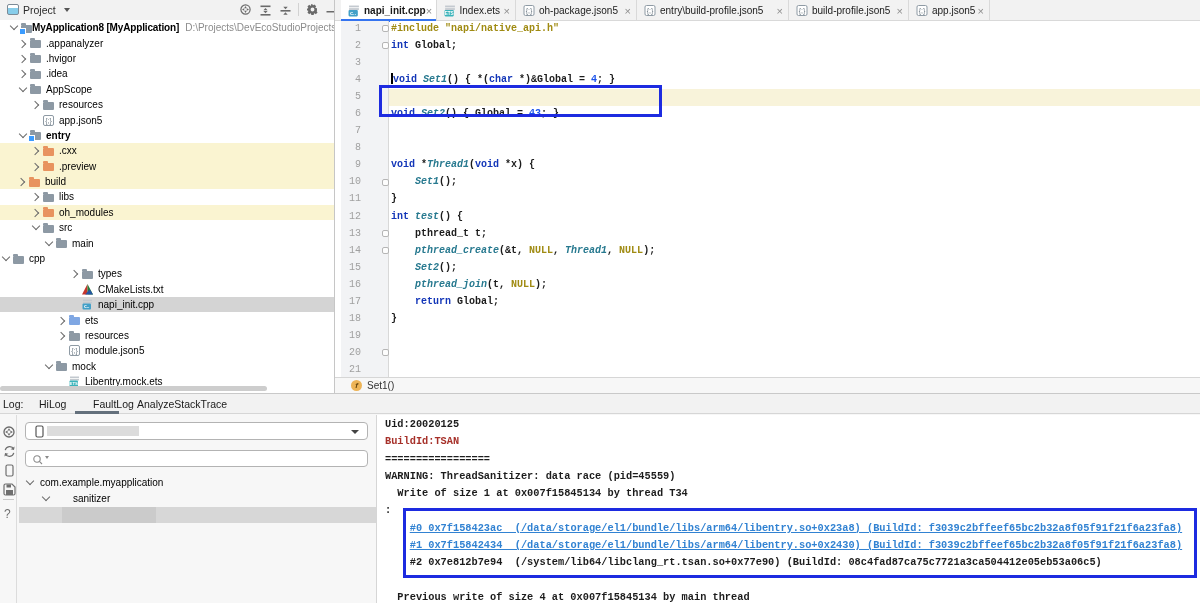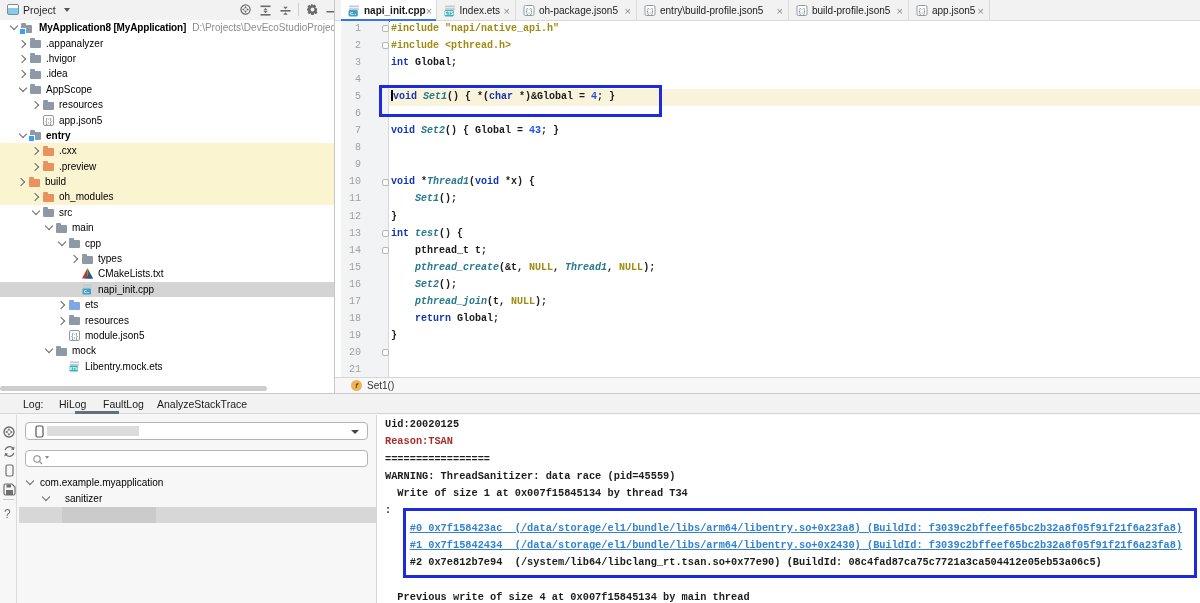--- a/index.html
+++ b/index.html
@@ -11,21 +11,21 @@
 
 #phdr .ptxt { position:absolute; left:23px; top:4px; font-size:10.5px; color:#2b2b2b; }
 #phdr .pcaret { position:absolute; left:64px; top:8px; width:0; height:0; border-left:3.5px solid transparent; border-right:3.5px solid transparent; border-top:4px solid #555; }
 .hico { position:absolute; top:4px; }
 
 
 #ptree { left:0; top:20px; width:334px; height:366px; background:#fff; overflow:hidden; }
 .trow { height:15.4px; display:flex; align-items:center; white-space:nowrap; }
 .trow.yel { background:#faf4d1; }
 .trow.sel { background:#d4d4d4; }
-.trow.rt .tl { margin-left:7px; letter-spacing:-0.15px; }
+.trow.rt .tl { margin-left:0; letter-spacing:-0.15px; }
 .tl { margin-left:5px; color:#000; }
 .path { margin-left:6px; color:#8c8c8c; }
 .ch { width:11px; height:11px; flex:0 0 11px; position:relative; margin-right:2px; }
 .chr::after, .chd::after { content:""; position:absolute; width:5px; height:5px; border-right:1.3px solid #6a6a6a; border-bottom:1.3px solid #6a6a6a; }
 .chr::after { left:2px; top:3px; transform:rotate(-45deg); }
 .chd::after { left:3px; top:1px; transform:rotate(45deg); }
 .fo { position:relative; width:11px; height:8px; flex:0 0 11px; background:#8d99a4; border-radius:1px; margin-top:2px; }
 .fo::before { content:""; position:absolute; top:-2px; left:0; width:5px; height:2px; border-radius:1px 1px 0 0; background:#8d99a4; }
 .fx, .fx::before { background:#e8935f; }
 .fb, .fb::before { background:#7fa7e3; }
@@ -59,21 +59,21 @@
 #bluebox1 { left:379px; top:85px; width:283px; height:32px; border:3px solid #1d2be0; }
 
 
 #bcrumb { left:335px; top:377px; width:865px; height:16px; background:#f7f7f7; border-top:1px solid #d6d6d6; }
 #bcrumb .fc { position:absolute; left:16px; top:2px; width:11px; height:11px; border-radius:50%; background:#edb457; color:#6b4a10; font-size:8px; text-align:center; line-height:11px; font-style:italic; font-weight:bold; }
 #bcrumb .bt { position:absolute; left:32px; top:2px; font-size:10px; color:#333; }
 
 
 #bottom { left:0; top:393px; width:1200px; height:210px; background:#f7f7f7; border-top:1px solid #c9c9c9; }
 #btabs { position:absolute; left:0; top:0; width:1200px; height:20px; background:#f2f2f2; border-bottom:1px solid #d6d6d6; }
-.btab { position:absolute; top:4px; font-size:10.5px; color:#1a1a1a;margin-left:20px; }
+.btab { position:absolute; top:4px; font-size:10.5px; color:#1a1a1a; }
 #bul { position:absolute; left:75px; top:17px; width:44px; height:2.5px; background:#64707c; }
 #bstrip { position:absolute; left:0; top:21px; width:17px; height:189px; border-right:1px solid #dcdcdc; }
 .sic { position:absolute; left:3px; }
 #sep1 { position:absolute; left:3px; top:84px; width:11px; height:1px; background:#c9c9c9; }
 #qm { position:absolute; left:4px; top:92px; font-size:12px; color:#6f6f6f; }
 #devbox { position:absolute; left:24.5px; top:27.5px; width:343px; height:18px; background:#fff; border:1px solid #b3b3b3; border-radius:4px; }
 #devred { position:absolute; left:21px; top:3.5px; width:92px; height:10px; background:#dcdcdc; }
 #devcaret { position:absolute; right:8px; top:7px; width:0; height:0; border-left:4px solid transparent; border-right:4px solid transparent; border-top:4.5px solid #444; }
 #srchbox { position:absolute; left:24.5px; top:56px; width:343px; height:17px; background:#fff; border:1px solid #b3b3b3; border-radius:4px; }
 .brow { position:absolute; font-size:10px; color:#000; display:flex; align-items:center; }
@@ -168,36 +168,41 @@
 <div class="trow yel" style="padding-left:30px">
       <span class="ch chr"></span>
       <span class="fo fx"></span>
       <span class="tl">.preview</span>
     </div>
 <div class="trow yel" style="padding-left:16px">
       <span class="ch chr"></span>
       <span class="fo fx"></span>
       <span class="tl">build</span>
     </div>
+<div class="trow" style="padding-left:30px">
+      <span class="ch chr"></span>
+      <span class="fo"></span>
+      <span class="tl">libs</span>
+    </div>
 <div class="trow yel" style="padding-left:30px">
       <span class="ch chr"></span>
       <span class="fo fx"></span>
       <span class="tl">oh_modules</span>
     </div>
 <div class="trow" style="padding-left:30px">
       <span class="ch chd"></span>
       <span class="fo"></span>
       <span class="tl">src</span>
     </div>
 <div class="trow" style="padding-left:43px">
       <span class="ch chd"></span>
       <span class="fo"></span>
       <span class="tl">main</span>
     </div>
-<div class="trow" style="padding-left:56px">
+<div class="trow" style="">
       <span class="ch chd"></span>
       <span class="fo"></span>
       <span class="tl">cpp</span>
     </div>
 <div class="trow" style="padding-left:69px">
       <span class="ch chr"></span>
       <span class="fo"></span>
       <span class="tl">types</span>
     </div>
 <div class="trow" style="padding-left:69px">
@@ -339,21 +344,20 @@
 <div class="fmark" style="top:21.1px"></div>
 <div class="fmark" style="top:157.5px"></div>
 <div class="fmark" style="top:208.6px"></div>
 <div class="fmark" style="top:225.7px"></div>
 <div class="fmark" style="top:327.9px"></div>
 </div>
 <div class="abs" id="editor">
   <div id="curline"></div>
   <div id="code">
 <div class="crow"><span class="o">#include "napi/native_api.h"</span></div>
-<div class="crow"><span class="o">#include &lt;pthread.h&gt;</span></div>
 <div class="crow"><span class="k">int</span> Global;</div>
 <div class="crow"></div>
 <div class="crow"><span class="caret"></span><span class="k">void</span> <span class="f">Set1</span>() { *(<span class="k">char</span> *)&amp;Global = <span class="n">4</span>; }</div>
 <div class="crow"></div>
 <div class="crow"><span class="k">void</span> <span class="f">Set2</span>() { Global = <span class="n">43</span>; }</div>
 <div class="crow"></div>
 <div class="crow"></div>
 <div class="crow"><span class="k">void</span> *<span class="f">Thread1</span>(<span class="k">void</span> *x) {</div>
 <div class="crow">    <span class="f">Set1</span>();</div>
 <div class="crow">}</div>
@@ -371,21 +375,21 @@
 
 <div class="abs" id="bcrumb">
   <span class="fc">f</span>
     <span class="bt">Set1()</span>
 </div>
 
 <div class="abs" id="bottom">
   <div id="btabs">
     <span class="btab" style="left:3px">Log:</span>
     <span class="btab" style="left:39px">HiLog</span>
-    <span class="btab" style="left:83px">FaultLog</span>
+    <span class="btab" style="left:93px">FaultLog</span>
     <span class="btab" style="left:137px">AnalyzeStackTrace</span>
     <div id="bul"></div>
   </div>
   <div id="bstrip">
     <svg class="sic" style="top:11px" width="12" height="12" viewBox="0 0 11 11">
         <circle cx="5.5" cy="5.5" r="4.6" fill="none" stroke="#6a6a6a" stroke-width="1.2"></circle>
         <path d="M5.5 2L6.8 4.2H4.2Z M5.5 9L4.2 6.8h2.6Z M2 5.5L4.2 4.2v2.6Z M9 5.5L6.8 4.2v2.6Z" fill="#6a6a6a"></path>
       </svg>
     <svg class="sic" style="top:30px" width="13" height="13" viewBox="0 0 13 13" fill="none" stroke="#6f6f6f" stroke-width="1.2">
         <path d="M10.8 4.2A4.6 4.6 0 0 0 2.2 5.2"></path>
@@ -417,28 +421,28 @@
         <path d="M7.4 7.4L10 10"></path>
       </svg>
     <span style="position:absolute;left:19px;top:5px;width:0;height:0;border-left:2.8px solid transparent;border-right:2.8px solid transparent;border-top:3.2px solid #8a8a8a"></span>
   </div>
   <div class="brow" style="left:24px;top:83px">
       <span class="ch chd"></span>
       <span style="margin-left:3px">com.example.myapplication</span>
     </div>
   <div class="brow" style="left:40px;top:99px">
       <span class="ch chd"></span>
-      <span style="margin-left:12px">sanitizer</span>
+      <span style="margin-left:20px">sanitizer</span>
     </div>
   <div id="selbar"></div>
   <div id="bdiv"></div>
   <div id="blog">
     <div id="logtext">
 <div class="lrow">Uid:20020125</div>
-<div class="lrow"><span class="red">Reason:TSAN</span></div>
+<div class="lrow"><span class="red">BuildId:TSAN</span></div>
 <div class="lrow">=================</div>
 <div class="lrow">WARNING: ThreadSanitizer: data race (pid=45559)</div>
 <div class="lrow">  Write of size 1 at 0x007f15845134 by thread T34</div>
 <div class="lrow">:</div>
 <div class="lrow">    <span class="lnk">#0 0x7f158423ac  (/data/storage/el1/bundle/libs/arm64/libentry.so+0x23a8) (BuildId: f3039c2bffeef65bc2b32a8f05f91f21f6a23fa8)</span></div>
 <div class="lrow">    <span class="lnk">#1 0x7f15842434  (/data/storage/el1/bundle/libs/arm64/libentry.so+0x2430) (BuildId: f3039c2bffeef65bc2b32a8f05f91f21f6a23fa8)</span></div>
 <div class="lrow">    #2 0x7e812b7e94  (/system/lib64/libclang_rt.tsan.so+0x77e90) (BuildId: 08c4fad87ca75c7721a3ca504412e05eb53a06c5)</div>
 <div class="lrow"></div>
 <div class="lrow">  Previous write of size 4 at 0x007f15845134 by main thread</div>
     </div>

